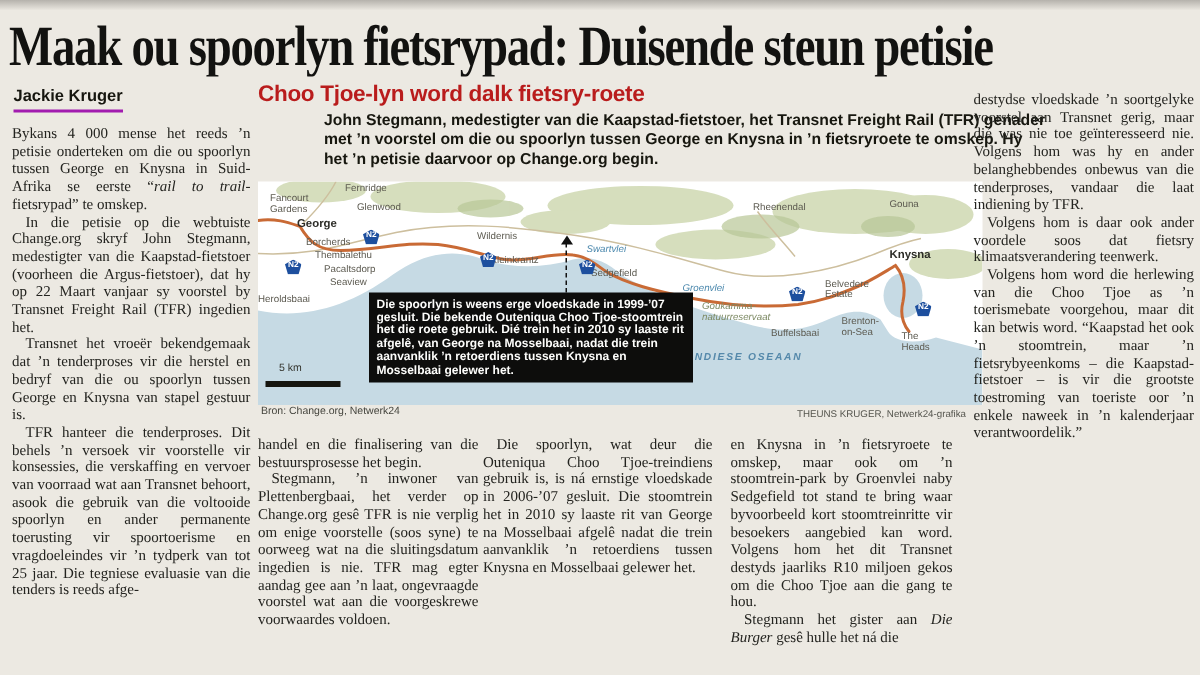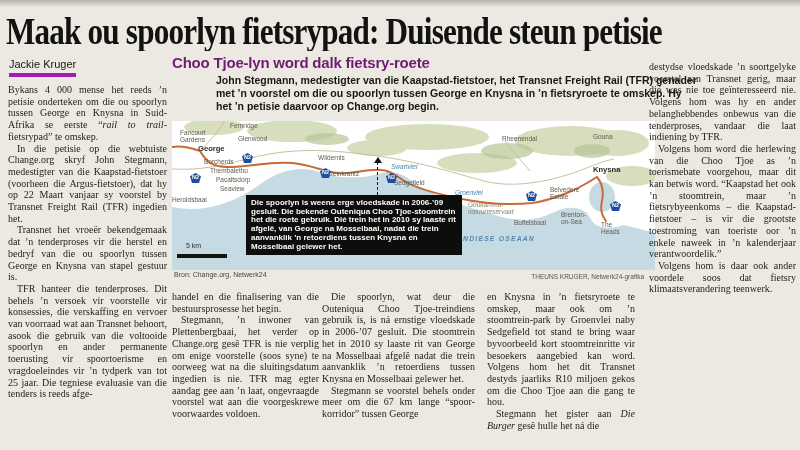--- a/index.html
+++ b/index.html
@@ -6,35 +6,35 @@
   #page{position:relative;width:800px;height:450px;background:#ece9e2;overflow:hidden;
         font-family:"Liberation Serif",serif;color:#1d1d1b;padding-left:20px;}
   #topedge{position:absolute;left:0;top:0;width:800px;height:7px;
            background:linear-gradient(#b5b2ac,#ece9e2);}
   
   #headline{position:absolute;left:6px;top:9px;width:792px;height:42px;overflow:hidden;}
   #headline span{display:inline-block;white-space:nowrap;font-weight:bold;font-size:38px;
                  letter-spacing:-1px;color:#121210;transform:scaleX(.82);transform-origin:0 50%;}
   
   #byline{position:absolute;left:9px;top:58px;font-family:"Liberation Sans",sans-serif;
-          font-size:11px;font-weight:normal;color:#16160f;border-bottom:4px solid #a21caf;
+          font-size:11px;font-weight:bold;color:#16160f;border-bottom:2px solid #a21caf;
           padding-bottom:3px;}
   
   .col{position:absolute;font-size:10px;line-height:11.7px;text-align:justify;overflow:hidden;color:#23231f;}
   #col1{left:8px;top:84px;width:159px;height:364px;}
   #col2{left:172px;top:291px;width:147px;height:158px;}
   #col3{left:322px;top:291px;width:153px;height:158px;}
   #col4{left:487px;top:291px;width:148px;height:158px;}
   #col5{left:649px;top:61px;width:147px;height:388px;}
   .para{margin:0;}
   .para.ind{text-indent:9px;}
   .para em{font-style:italic;font-family:Liberation Serif, serif;}
   
   #kicker{position:absolute;left:172px;top:54px;font-family:"Liberation Sans",sans-serif;
-          font-size:15px;font-weight:bold;color:#701a75;letter-spacing:-.2px;text-align:center;}
+          font-size:15px;font-weight:bold;color:#b91c1c;letter-spacing:-.2px;text-align:center;}
   #intro{position:absolute;left:172px;top:74px;width:484px;font-family:"Liberation Sans",sans-serif;
          font-size:10.5px;line-height:13.2px;font-weight:bold;color:#17170f;margin-left:44px;}
   
   #map{position:absolute;left:172px;top:121px;width:483px;height:149px;background:#ffffff;overflow:hidden;}
   #map svg{position:absolute;left:0;top:0;}
   .ml{position:absolute;font-family:"Liberation Sans",sans-serif;font-size:6.5px;line-height:7.2px;
       color:#5c5a50;white-space:pre-line;z-index:3;}
   .ml.city{font-size:7.6px;font-weight:bold;color:#2d2d28;}
   .ml.water{color:#4b88ad;font-style:italic;}
   .ml.ocean{color:#5589ab;font-style:italic;letter-spacing:1.2px;font-size:6.8px;font-weight:bold;}
@@ -147,39 +147,38 @@
         <span class="ml shield" style="left: 18px; top: 52px;">N2</span>
         <span class="ml shield" style="left: 148px; top: 47px;">N2</span>
         <span class="ml shield" style="left: 214px; top: 52px;">N2</span>
         <span class="ml shield" style="left: 354px; top: 70px;">N2</span>
         <span class="ml shield" style="left: 438px; top: 80px;">N2</span>
       </div>
 
     <div id="arrowhead"></div>
     <div id="arrowline"></div>
 
-    <div id="mapcaption">Die spoorlyn is weens erge vloedskade in 2006-’09 gesluit. Die bekende Outeniqua Choo Tjoe-stoomtrein het die roete gebruik. Dié trein het in 2010 sy laaste rit afgelê, van George na Mosselbaai, nadat die trein aanvanklik ’n retoerdiens tussen Knysna en Mosselbaai gelewer het.</div>
+    <div id="mapcaption">Die spoorlyn is weens erge vloedskade in 1999-’07 gesluit. Die bekende Outeniqua Choo Tjoe-stoomtrein het die roete gebruik. Dié trein het in 2010 sy laaste rit afgelê, van George na Mosselbaai, nadat die trein aanvanklik ’n retoerdiens tussen Knysna en Mosselbaai gelewer het.</div>
 
     <div id="scalelabel">5 km</div>
     <div id="scalebar"></div>
   </div>
 
   <div id="mapsource">Bron: Change.org, Netwerk24</div>
   <div id="mapcredit">THEUNS KRUGER, Netwerk24-grafika</div>
 
   <div id="col2" class="col">
       <p class="para"><span>handel en die finalisering van die bestuursprosesse het begin.</span></p>
       <p class="para ind"><span>Stegmann, ’n inwoner van Plettenbergbaai, het verder op Change.org gesê TFR is nie verplig om enige voorstelle (soos syne) te oorweeg wat na die sluitingsdatum ingedien is nie. TFR mag egter aandag gee aan ’n laat, ongevraagde voorstel wat aan die voorgeskrewe voorwaardes voldoen.</span></p>
     </div>
   <div id="col3" class="col">
       <p class="para ind"><span>Die spoorlyn, wat deur die Outeniqua Choo Tjoe-treindiens gebruik is, is ná ernstige vloedskade in 2006-’07 gesluit. Die stoomtrein het in 2010 sy laaste rit van George na Mosselbaai afgelê nadat die trein aanvanklik ’n retoerdiens tussen Knysna en Mosselbaai gelewer het.</span></p>
-      <p class="para ind"><span>Stegmann se voorstel behels onder meer om die 67 km lange “spoor-korridor” tussen George</span></p>
     </div>
   <div id="col4" class="col">
       <p class="para"><span>en Knysna in ’n fietsryroete te omskep, maar ook om ’n stoomtrein-park by Groenvlei naby Sedgefield tot stand te bring waar byvoorbeeld kort stoomtreinritte vir besoekers aangebied kan word. Volgens hom het dit Transnet destyds jaarliks R10 miljoen gekos om die Choo Tjoe aan die gang te hou.</span></p>
       <p class="para ind"><span>Stegmann het gister aan </span><em>Die Burger</em><span> gesê hulle het ná die</span></p>
     </div>
   <div id="col5" class="col">
       <p class="para"><span>destydse vloedskade ’n soortgelyke voorstel aan Transnet gerig, maar dié was nie toe geïnteresseerd nie. Volgens hom was hy en ander belanghebbendes onbewus van die tenderproses, vandaar die laat indiening by TFR.</span></p>
+      <p class="para ind"><span>Volgens hom is daar ook ander voordele soos dat fietsry klimaatsverandering teenwerk.</span></p>
       <p class="para ind"><span>Volgens hom word die herlewing van die Choo Tjoe as ’n toerismebate voorgehou, maar dit kan betwis word. “Kaapstad het ook ’n stoomtrein, maar ’n fietsrybyeenkoms – die Kaapstad-fietstoer – is vir die grootste toestroming van toeriste oor ’n enkele naweek in ’n kalenderjaar verantwoordelik.”</span></p>
-      <p class="para ind"><span>Volgens hom is daar ook ander voordele soos dat fietsry klimaatsverandering teenwerk.</span></p>
     </div>
 </div>
 
 </body></html>

